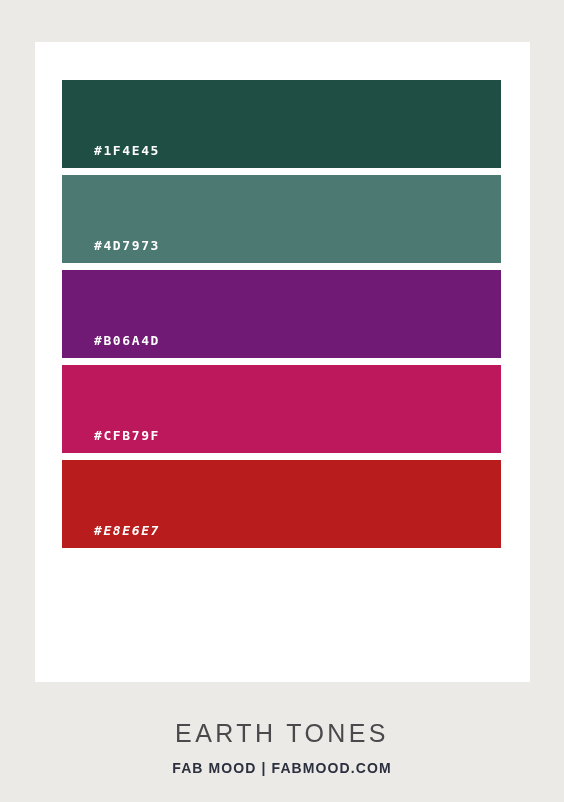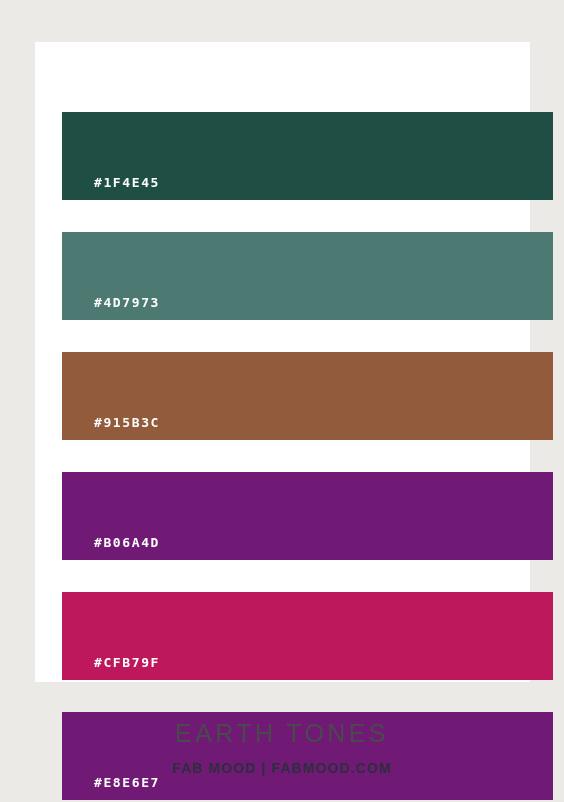--- a/index.html
+++ b/index.html
@@ -29,25 +29,24 @@
     background: #ffffff;
   }
   #swatch-stack {
     position: absolute;
     left: 27px;
     top: 38px;
     width: 439px;
   }
   .swatch {
     position: relative;
-    width: 491px;
+    width: 439px;
     height: 88px;
     margin-bottom: 7px;
     box-sizing: border-box;
-    margin-top: 32px;
   }
   .swatch:last-child {
     margin-bottom: 0;
   }
   .swatch-label {
     position: absolute;
     left: 32px;
     bottom: 10px;
     color: #ffffff;
     font-family: "DejaVu Sans Mono", "Liberation Mono", monospace;
@@ -91,33 +90,30 @@
     <div id="swatch-stack">
 
       <div class="swatch" style="background: rgb(31, 78, 69);">
         <span class="swatch-label" style="color: rgb(255, 255, 255);">#1F4E45</span>
       </div>
 
       <div class="swatch" style="background: rgb(77, 121, 115); padding-left: 40px;">
         <span class="swatch-label" style="color: rgb(255, 255, 255);">#4D7973</span>
       </div>
 
-      <div class="swatch" style="background: rgb(145, 91, 60);">
-        <span class="swatch-label" style="color: rgb(255, 255, 255);">#915B3C</span>
-      </div>
 
       <div class="swatch" style="background: #701a75;">
         <span class="swatch-label" style="color: rgb(255, 255, 255);">#B06A4D</span>
       </div>
 
       <div class="swatch" style="background: #be185d;">
         <span class="swatch-label" style="color: rgb(255, 255, 255);">#CFB79F</span>
       </div>
 
-      <div class="swatch" style="background: #701a75;">
+      <div class="swatch" style="background: #b91c1c; font-style: italic;">
         <span class="swatch-label" style="color: rgb(255, 255, 255);">#E8E6E7</span>
       </div>
 
     </div>
   </div>
 
   <div id="caption">
     <div id="caption-title" style="color: rgb(74, 74, 76);">EARTH TONES</div>
     <div id="caption-sub" style="color: rgb(43, 47, 62);">FAB MOOD | FABMOOD.COM</div>
   </div>

